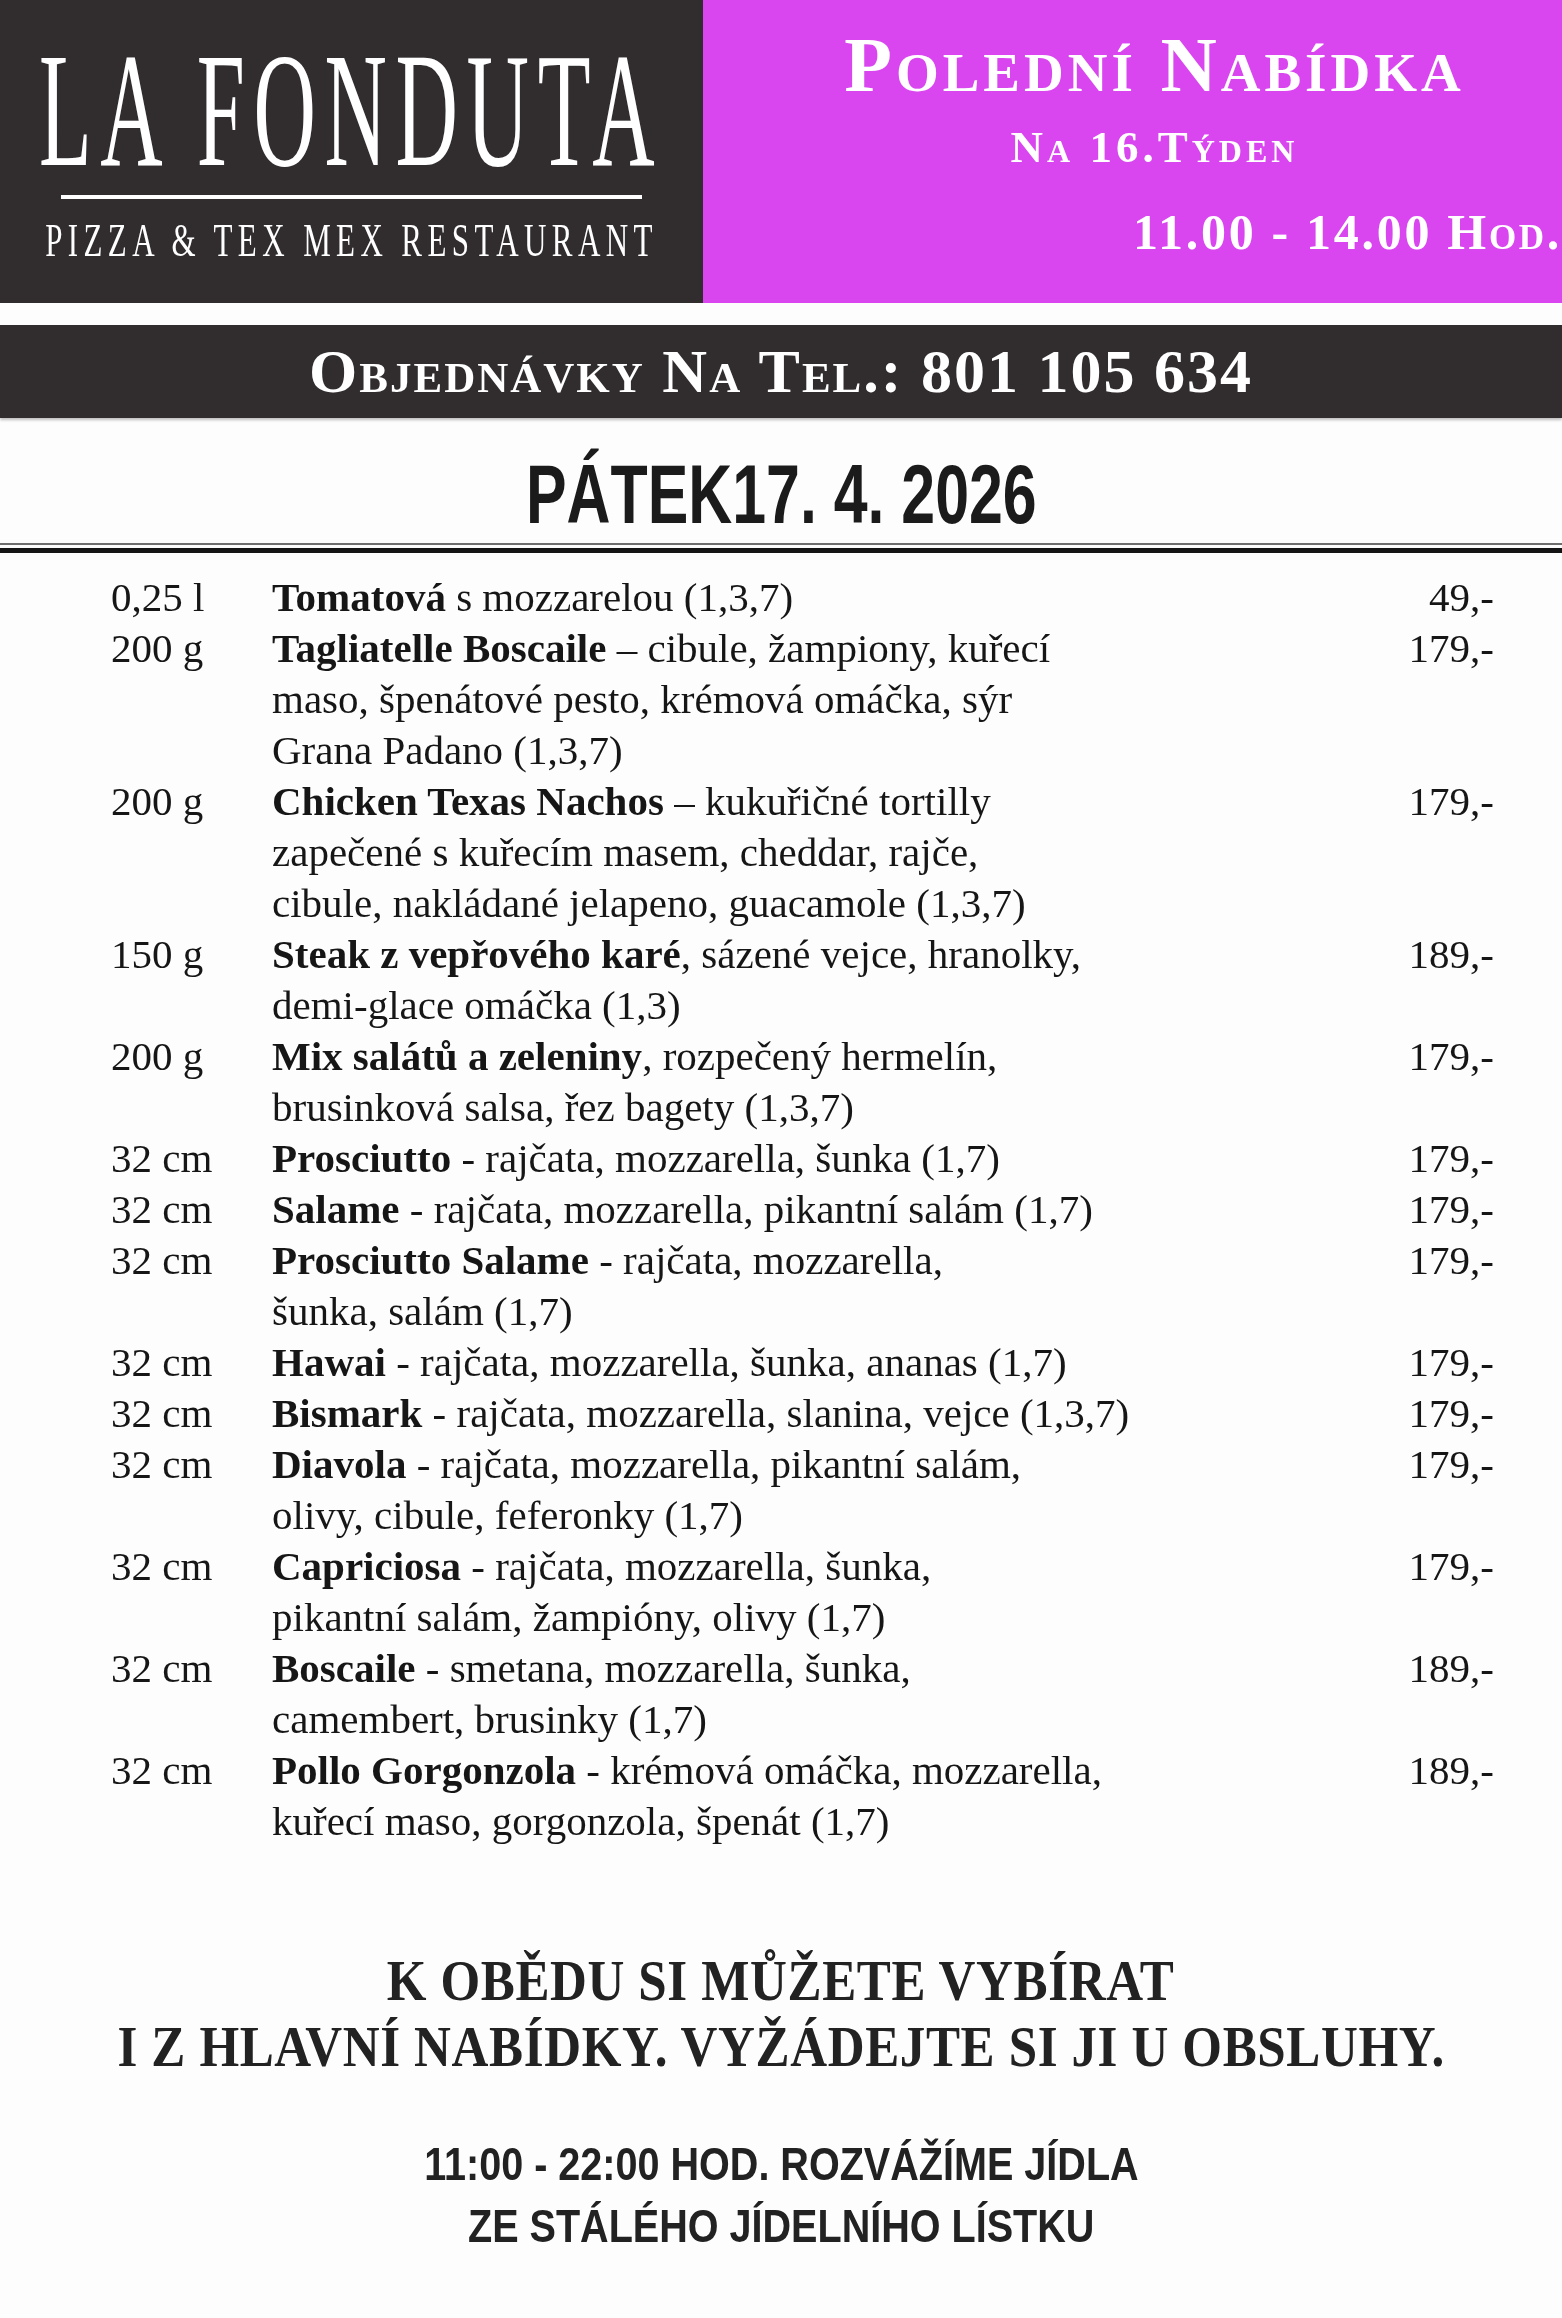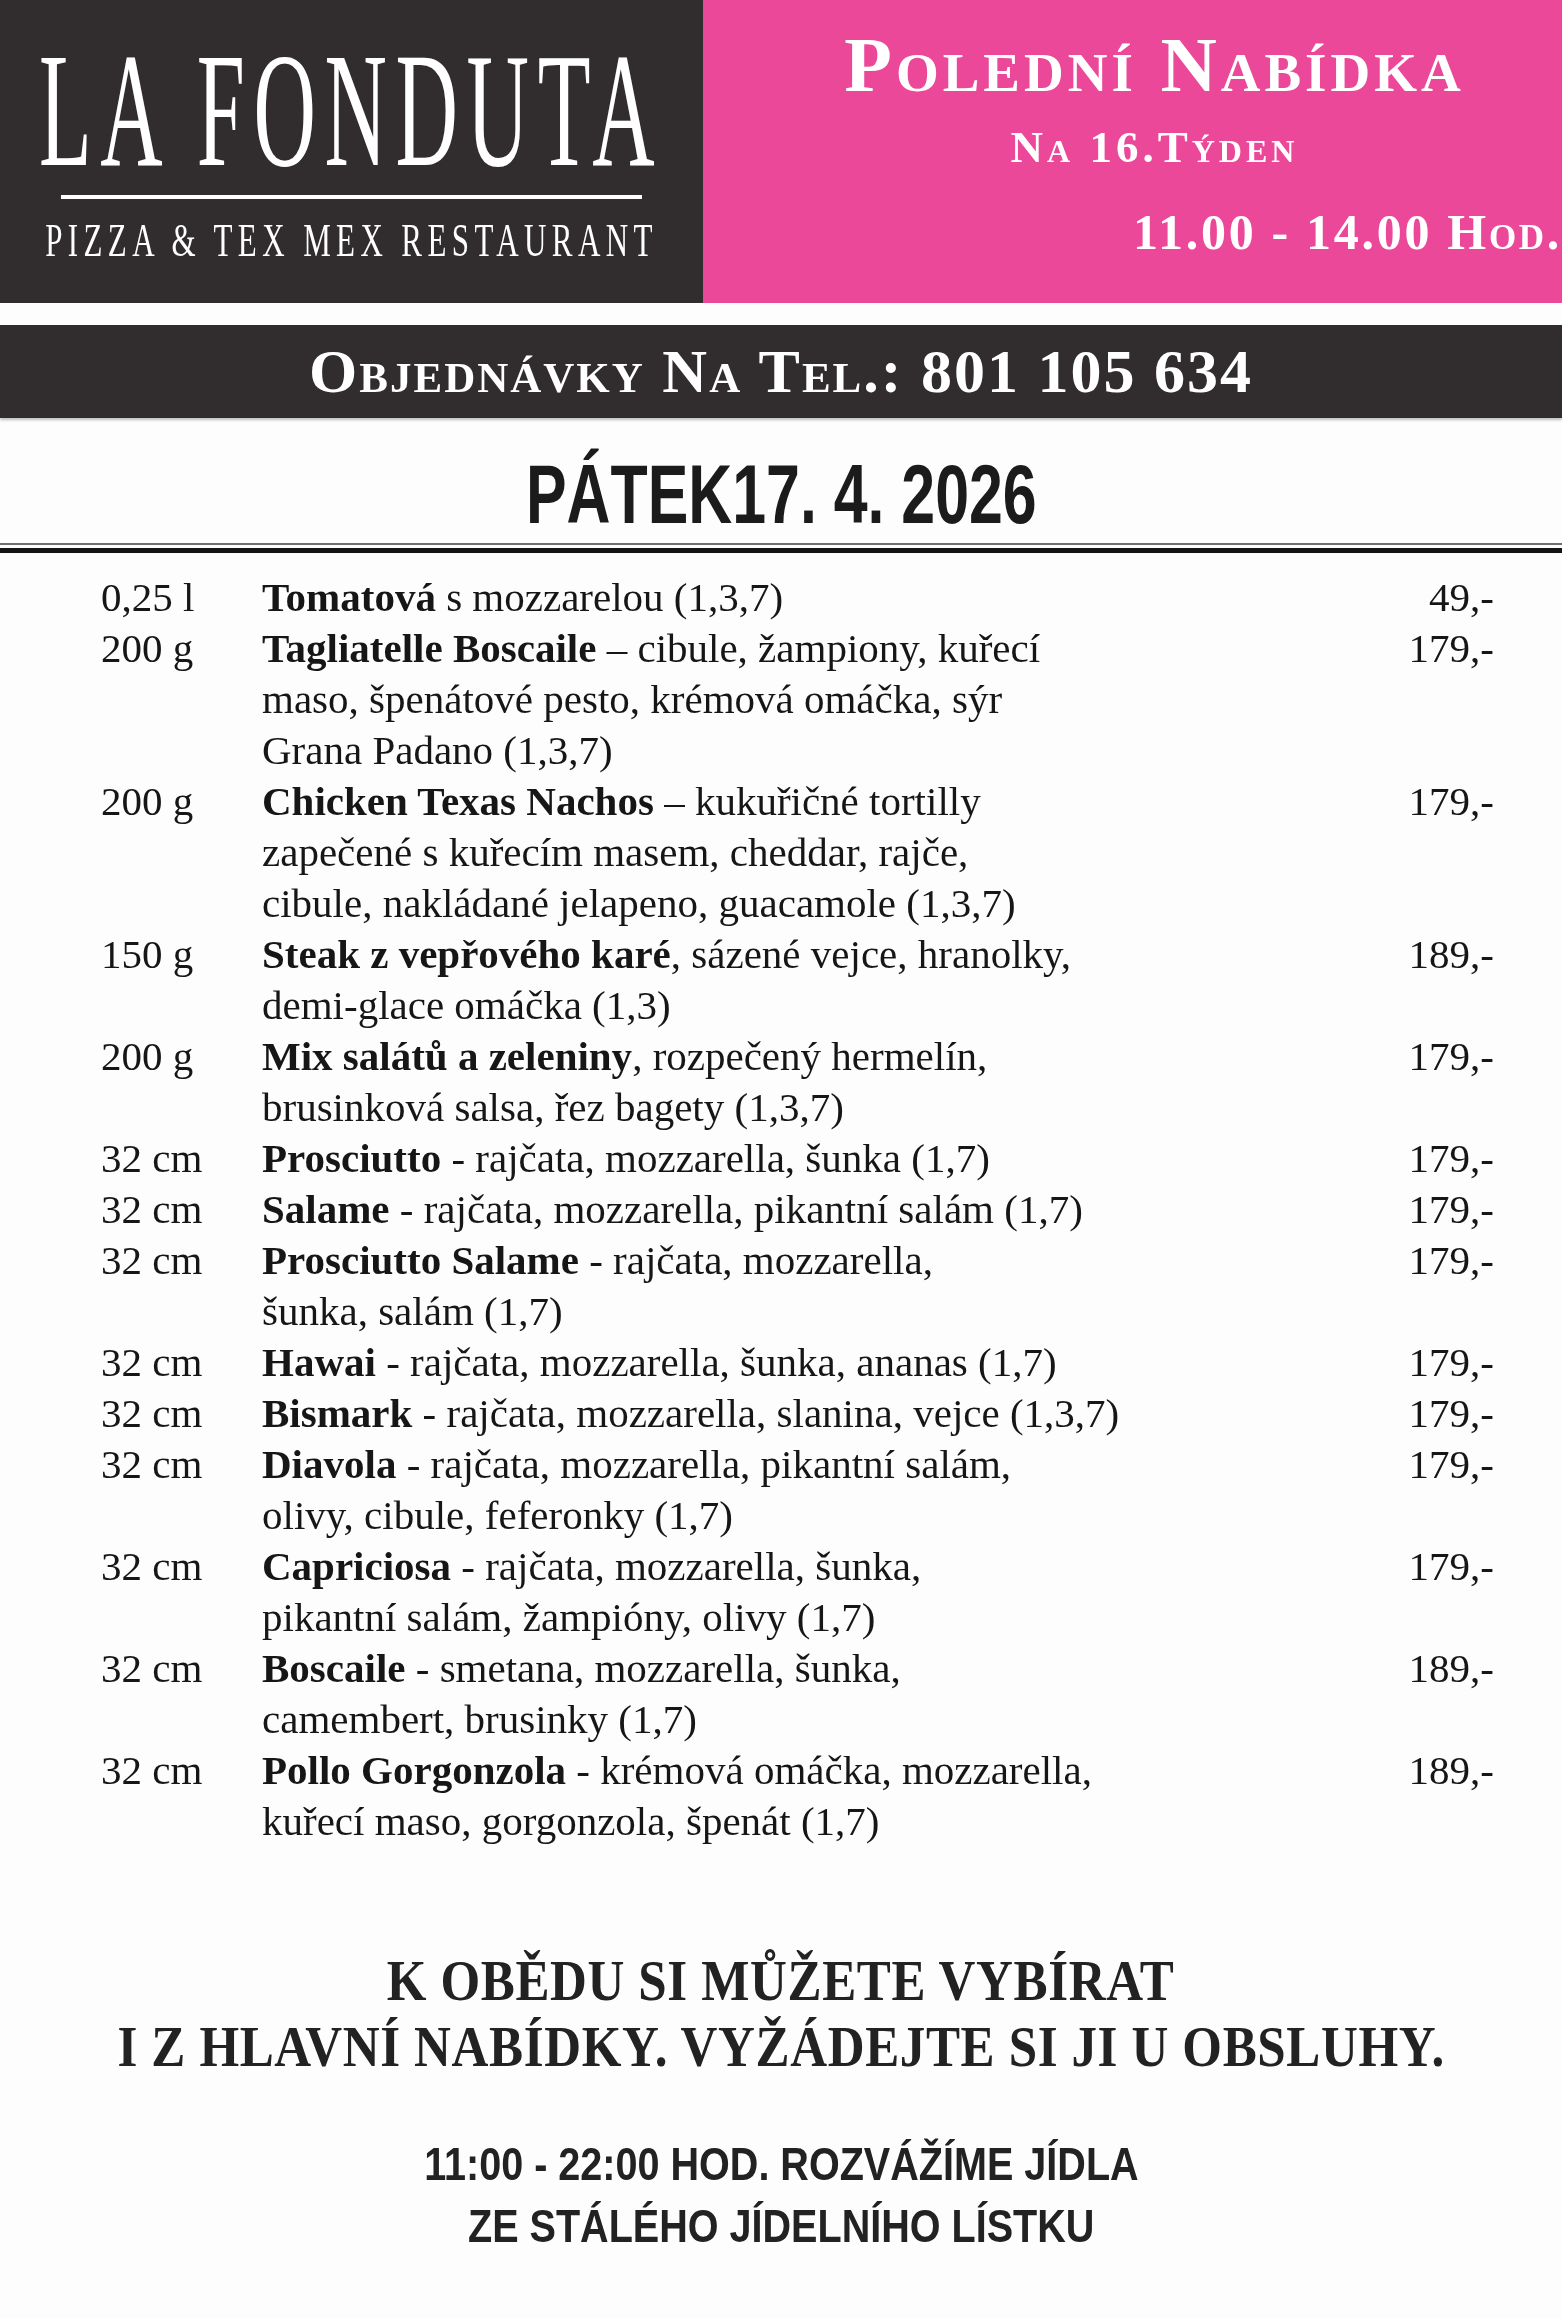--- a/index.html
+++ b/index.html
@@ -27,21 +27,21 @@
     margin-top:27px;
   }
   .logo-rule{width:581px;height:4px;background:#fff;margin:39px 0 24px;}
   .logo-subtitle{
     font-size:31px;font-weight:normal;letter-spacing:5.4px;white-space:nowrap;
     transform:scale(1.0,1.5);transform-origin:center;
     margin-bottom:6.8px;
   }
   .banner-block{
     flex:1;height:100%;
-    background:#ec4899;color:#fff;
+    background:#d946ef;color:#fff;
     text-align:center;
     padding-left:44px;
   }
   .banner-l1{
     font-variant:small-caps;font-weight:bold;
     font-size:78px;letter-spacing:4px;
     margin-top:20px;white-space:nowrap;
   }
   .banner-l2{
     font-variant:small-caps;font-weight:bold;
@@ -80,21 +80,21 @@
   }
 
   
   .divider{margin-top:9.5px;}
   .divider .thin{height:2px;background:#6e6e6e;}
   .divider .thick{height:4.7px;background:#141414;margin-top:3.4px;}
 
   
   .menu{
     padding:19px 68px 0 101px;
-    font-size:41px;line-height:51px;color:#161616;
+    font-size:41px;line-height:51px;color:#161616;margin-left:10px;
   }
   .menu-item{
     display:grid;
     grid-template-columns:161px 1fr 169px;
     align-items:start;
   }
   .qty{white-space:nowrap;}
   .cont .ln{white-space:nowrap;}
   .item-name{font-weight:bold;}
   .price{text-align:right;white-space:nowrap;}

